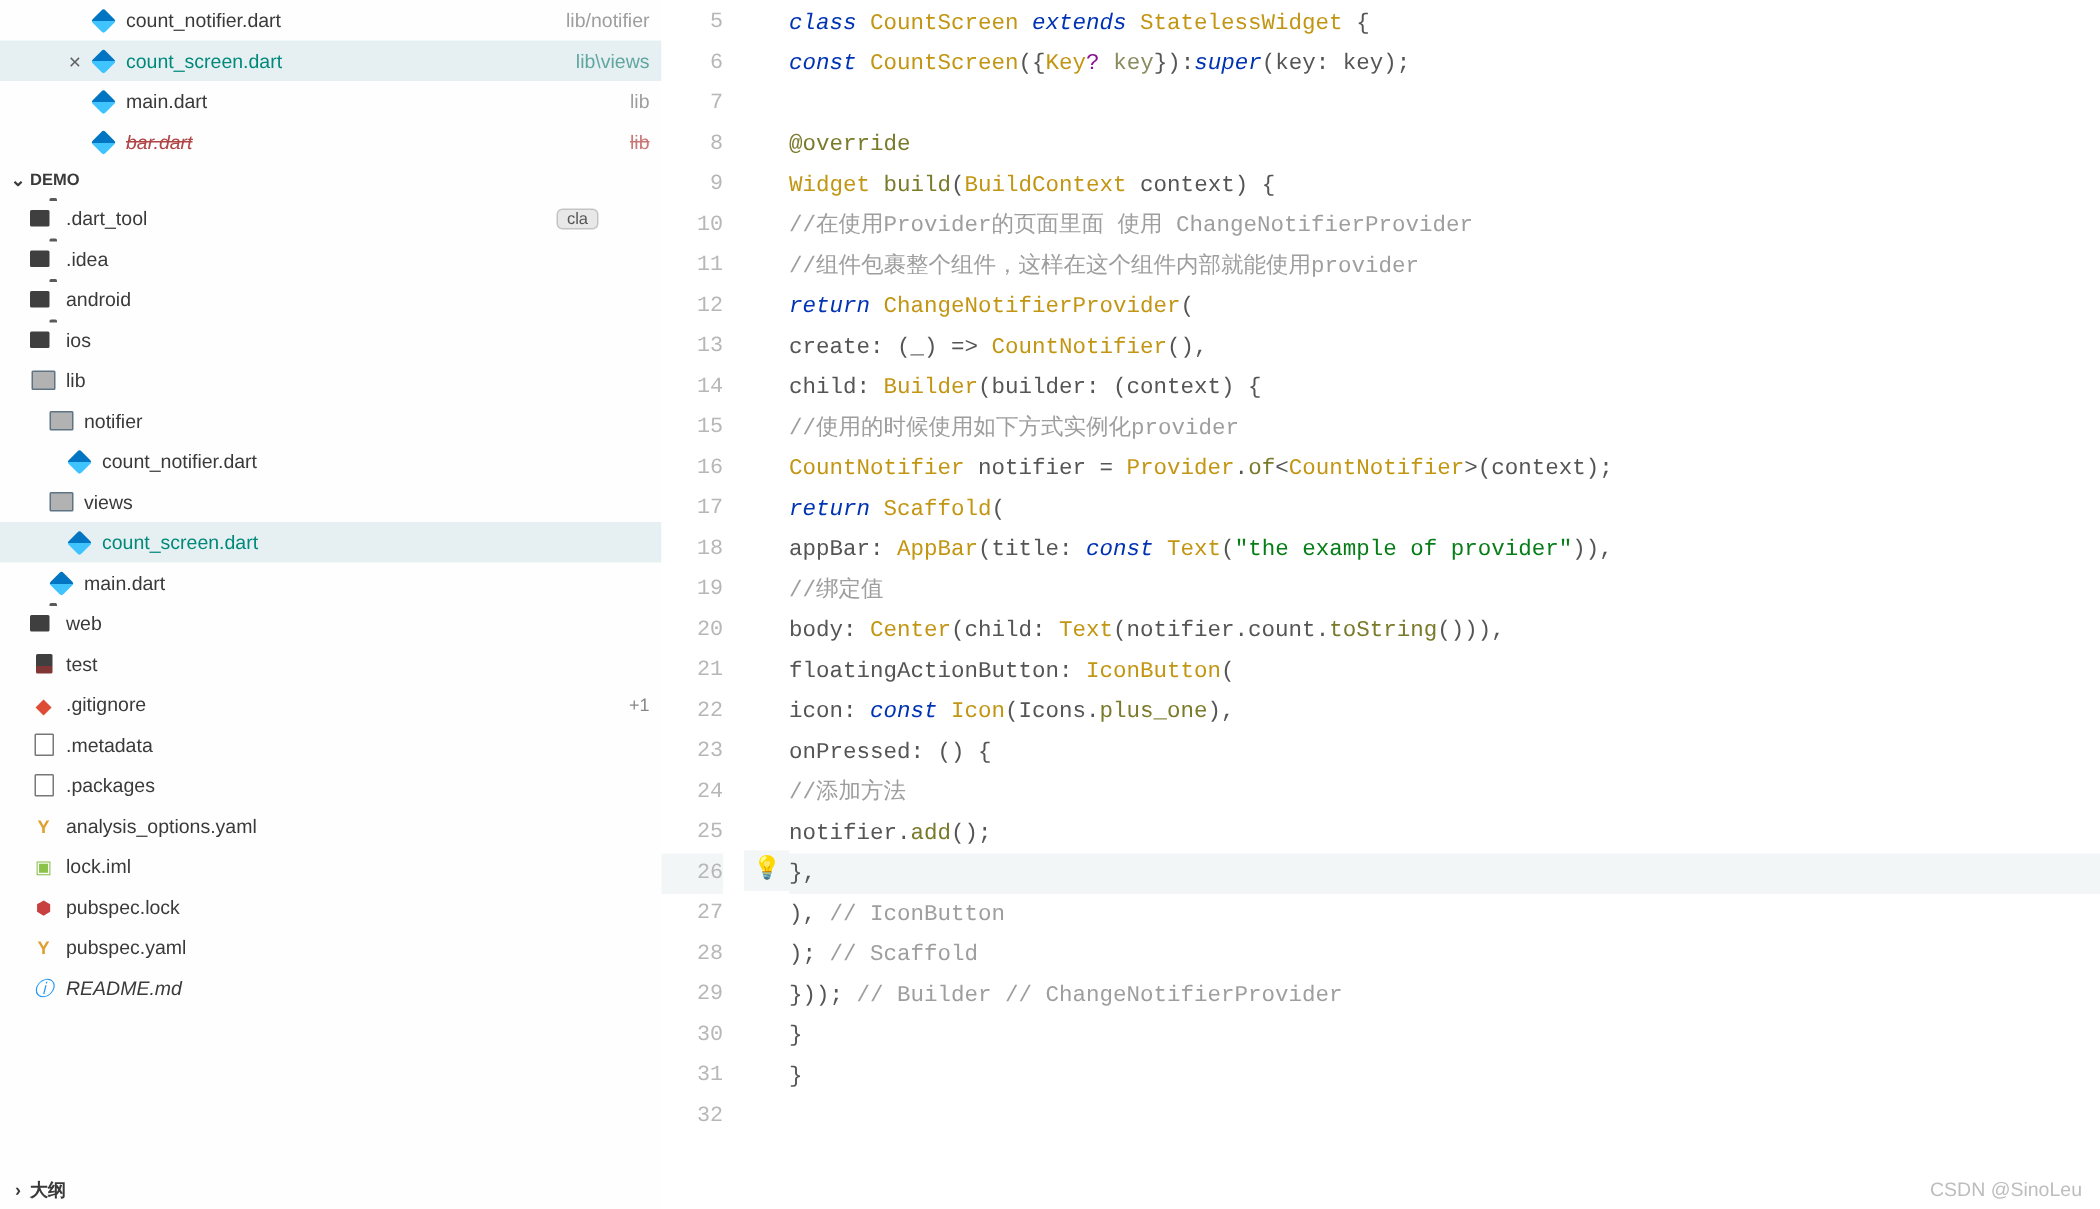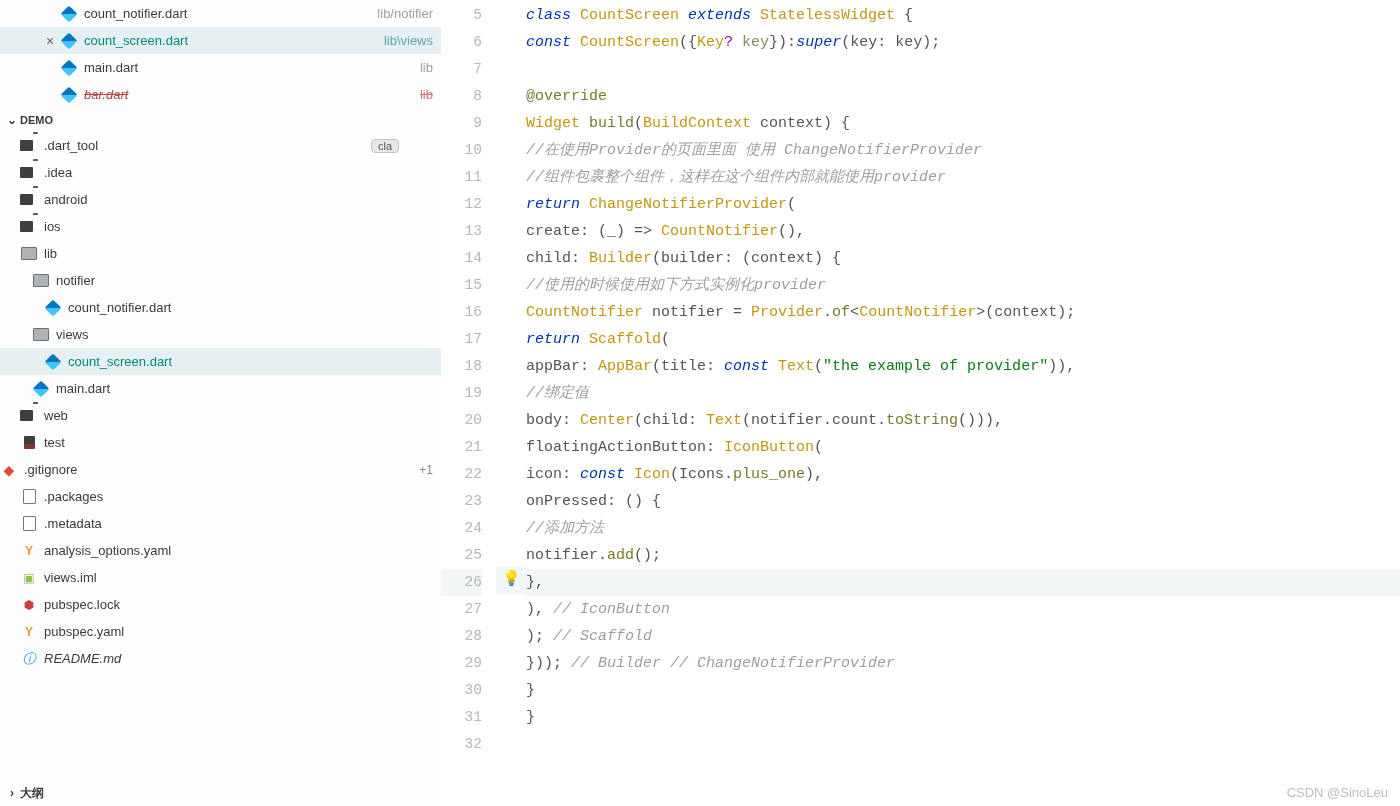--- a/index.html
+++ b/index.html
@@ -81,21 +81,21 @@
   .code { flex:1; font-size:15px; line-height:27px; padding-top:2px; white-space:pre; color:#555;}
   .code-line { height:27px; position:relative; display:flex; align-items:center;}
   .code-line.hl { background:#f3f6f7; }
   
   .kw-blue   { color:#0033b3; font-style:italic; }                       
   .type      { color:#c29613; }                       
   .fn        { color:#7a7a2b; }                       
   .param     { color:#8a8a60; }
   .purple    { color:#871094; }                       
   .str       { color:#067d17; }                       
-  .comment   { color:#9e9e9e; font-style:italic; }
+  .comment   { color:#9e9e9e; }
   .punct     { color:#555; }
   .field     { color:#555; }
   
   .watermark { position:absolute; right:12px; bottom:6px; color:#bdbdbd; font-size:13px; font-family: -apple-system, sans-serif;}
 </style>
 </head>
 <body>
 
 <div class="sidebar">
   <div class="open-editors">
@@ -177,40 +177,40 @@
         <span class="tree-label">main.dart</span>
       </div>
     <div class="tree-row" style="padding-left:20px;">
         <span class="folder-icon folder-dark"></span>
         <span class="tree-label">web</span>
       </div>
     <div class="tree-row" style="padding-left:20px;">
         <span class="folder-icon test-icon"></span>
         <span class="tree-label">test</span>
       </div>
-    <div class="tree-row" style="">
+    <div class="tree-row" style="padding-left:20px;">
         <span class="file-icon git-icon"></span>
         <span class="tree-label">.gitignore</span>
         <span class="plus-badge">+1</span>
       </div>
     <div class="tree-row" style="padding-left:20px;">
         <span class="file-icon file-generic"></span>
+        <span class="tree-label">.metadata</span>
+      </div>
+    <div class="tree-row" style="padding-left:20px;">
+        <span class="file-icon file-generic"></span>
         <span class="tree-label">.packages</span>
-      </div>
-    <div class="tree-row" style="padding-left:20px;">
-        <span class="file-icon file-generic"></span>
-        <span class="tree-label">.metadata</span>
       </div>
     <div class="tree-row" style="padding-left:20px;">
         <span class="file-icon yaml-icon"></span>
         <span class="tree-label">analysis_options.yaml</span>
       </div>
     <div class="tree-row" style="padding-left:20px;">
         <span class="file-icon iml-icon"></span>
-        <span class="tree-label">views.iml</span>
+        <span class="tree-label">lock.iml</span>
       </div>
     <div class="tree-row" style="padding-left:20px;">
         <span class="file-icon lock-icon"></span>
         <span class="tree-label">pubspec.lock</span>
       </div>
     <div class="tree-row" style="padding-left:20px;">
         <span class="file-icon yaml-icon"></span>
         <span class="tree-label">pubspec.yaml</span>
       </div>
     <div class="tree-row" style="padding-left:20px;font-style:italic;">

